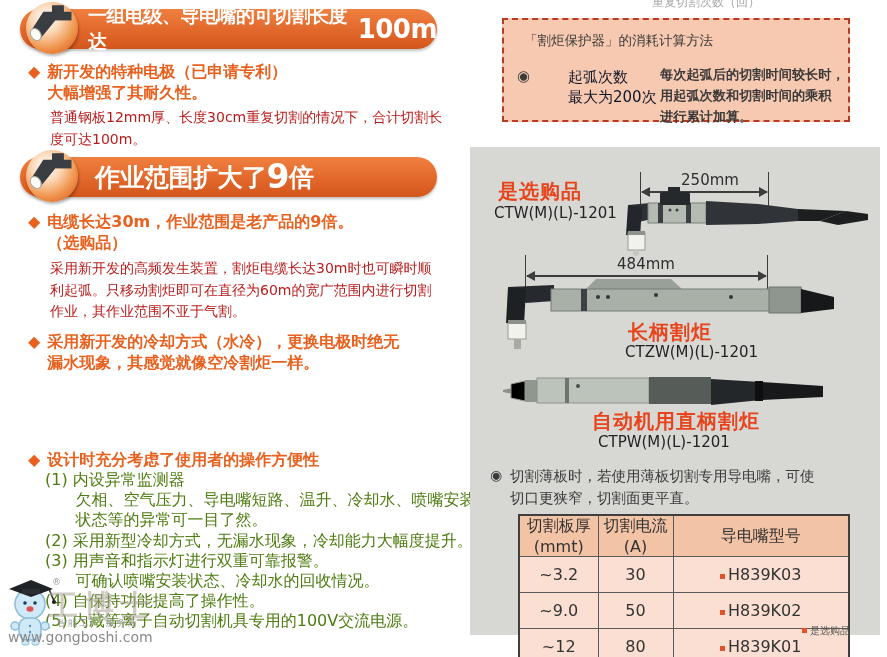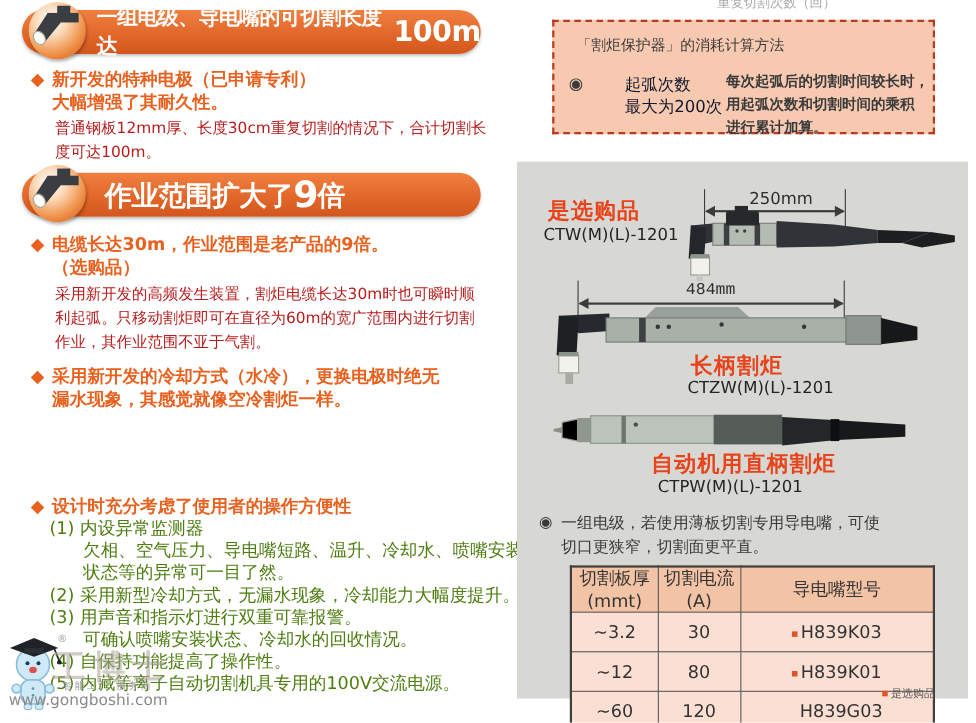--- a/index.html
+++ b/index.html
@@ -195,21 +195,21 @@
       <circle cx="79" cy="23" r="1.5" fill="#3c4043"></circle>
       <rect x="62" y="5" width="30" height="13" rx="2" fill="#26292c"></rect>
       <rect x="70" y="0" width="12" height="7" fill="#26292c"></rect>
       <polygon points="108,14 160,17 200,22 200,34 160,37 108,38" fill="#303438"></polygon>
       <polygon points="200,22 248,24 222,34 200,34" fill="#1c1e20"></polygon>
       <polygon points="222,34 248,24 270,27 270,33 240,38" fill="#1c1e20"></polygon>
     </svg>
 
     <div class="dim-tick" style="left:55px; top:108px; height:40px;"></div>
     <div class="dim-tick" style="left:297px; top:108px; height:40px;"></div>
-    <div class="dim-label" style="left:55px; top:108px; width:242px;font-family:Liberation Mono, monospace;">484mm</div>
+    <div class="dim-label" style="left:55px; top:108px; width:242px;">484mm</div>
     <div class="dim-line" style="left:57px; top:128px; width:239px;">
       <span class="ah l"></span>
         <span class="ah r"></span>
     </div>
 
     <svg class="abs" style="left:16px; top:130px;" width="350" height="85" viewBox="0 0 350 85">
       <polygon points="22,10 68,8 68,24 40,26" fill="#26292d"></polygon>
       <polygon points="22,10 40,12 38,48 20,46" fill="#1e2124"></polygon>
       <rect x="22" y="46" width="18" height="16" fill="#f2f2ec" stroke="#9a9a94" stroke-width="1"></rect>
       <rect x="22" y="43" width="18" height="4" fill="#8c938c"></rect>
@@ -239,38 +239,43 @@
       <rect x="146" y="5" width="62" height="27" fill="#565c58"></rect>
       <polygon points="208,7 258,10 258,28 208,33" fill="#24272a"></polygon>
       <polygon points="258,10 320,14 320,25 258,28" fill="#17191b"></polygon>
       <rect x="252" y="9" width="8" height="20" fill="#0e0f10"></rect>
     </svg>
 
     <div class="pname" style="left:122px; top:261px;">自动机用直柄割炬</div>
     <div class="pmodel" style="left:128px; top:286px;">CTPW(M)(L)-1201</div>
 
     <div class="note-bullet" style="left:20px; top:320px;">◉</div>
-    <div class="thin-note ml">一组电级，若使用薄板切割专用导电嘴，可使
+    <div class="thin-note ml">切割薄板时，若使用薄板切割专用导电嘴，可使
 切口更狭窄，切割面更平直。</div>
 
     <table class="spec">
       <thead>
         <tr>
           <th style="width:79px;">切割板厚(mmt)</th>
           <th style="width:75px;">切割电流(A)</th>
           <th>导电嘴型号</th>
         </tr>
       </thead>
       <tbody>
         <tr>
           <td>~3.2</td>
           <td>30</td>
           <td><span class="opt-mark"></span><span>H839K03</span></td>
         </tr>
         <tr>
+          <td>~9.0</td>
+          <td>50</td>
+          <td><span class="opt-mark"></span><span>H839K02</span></td>
+        </tr>
+        <tr>
           <td>~12</td>
           <td>80</td>
           <td><span class="opt-mark"></span><span>H839K01</span></td>
         </tr>
         <tr>
           <td>~60</td>
           <td>120</td>
           <td><span class="opt-mark" style="visibility: hidden;"></span><span>H839G03</span></td>
         </tr>
       </tbody>

